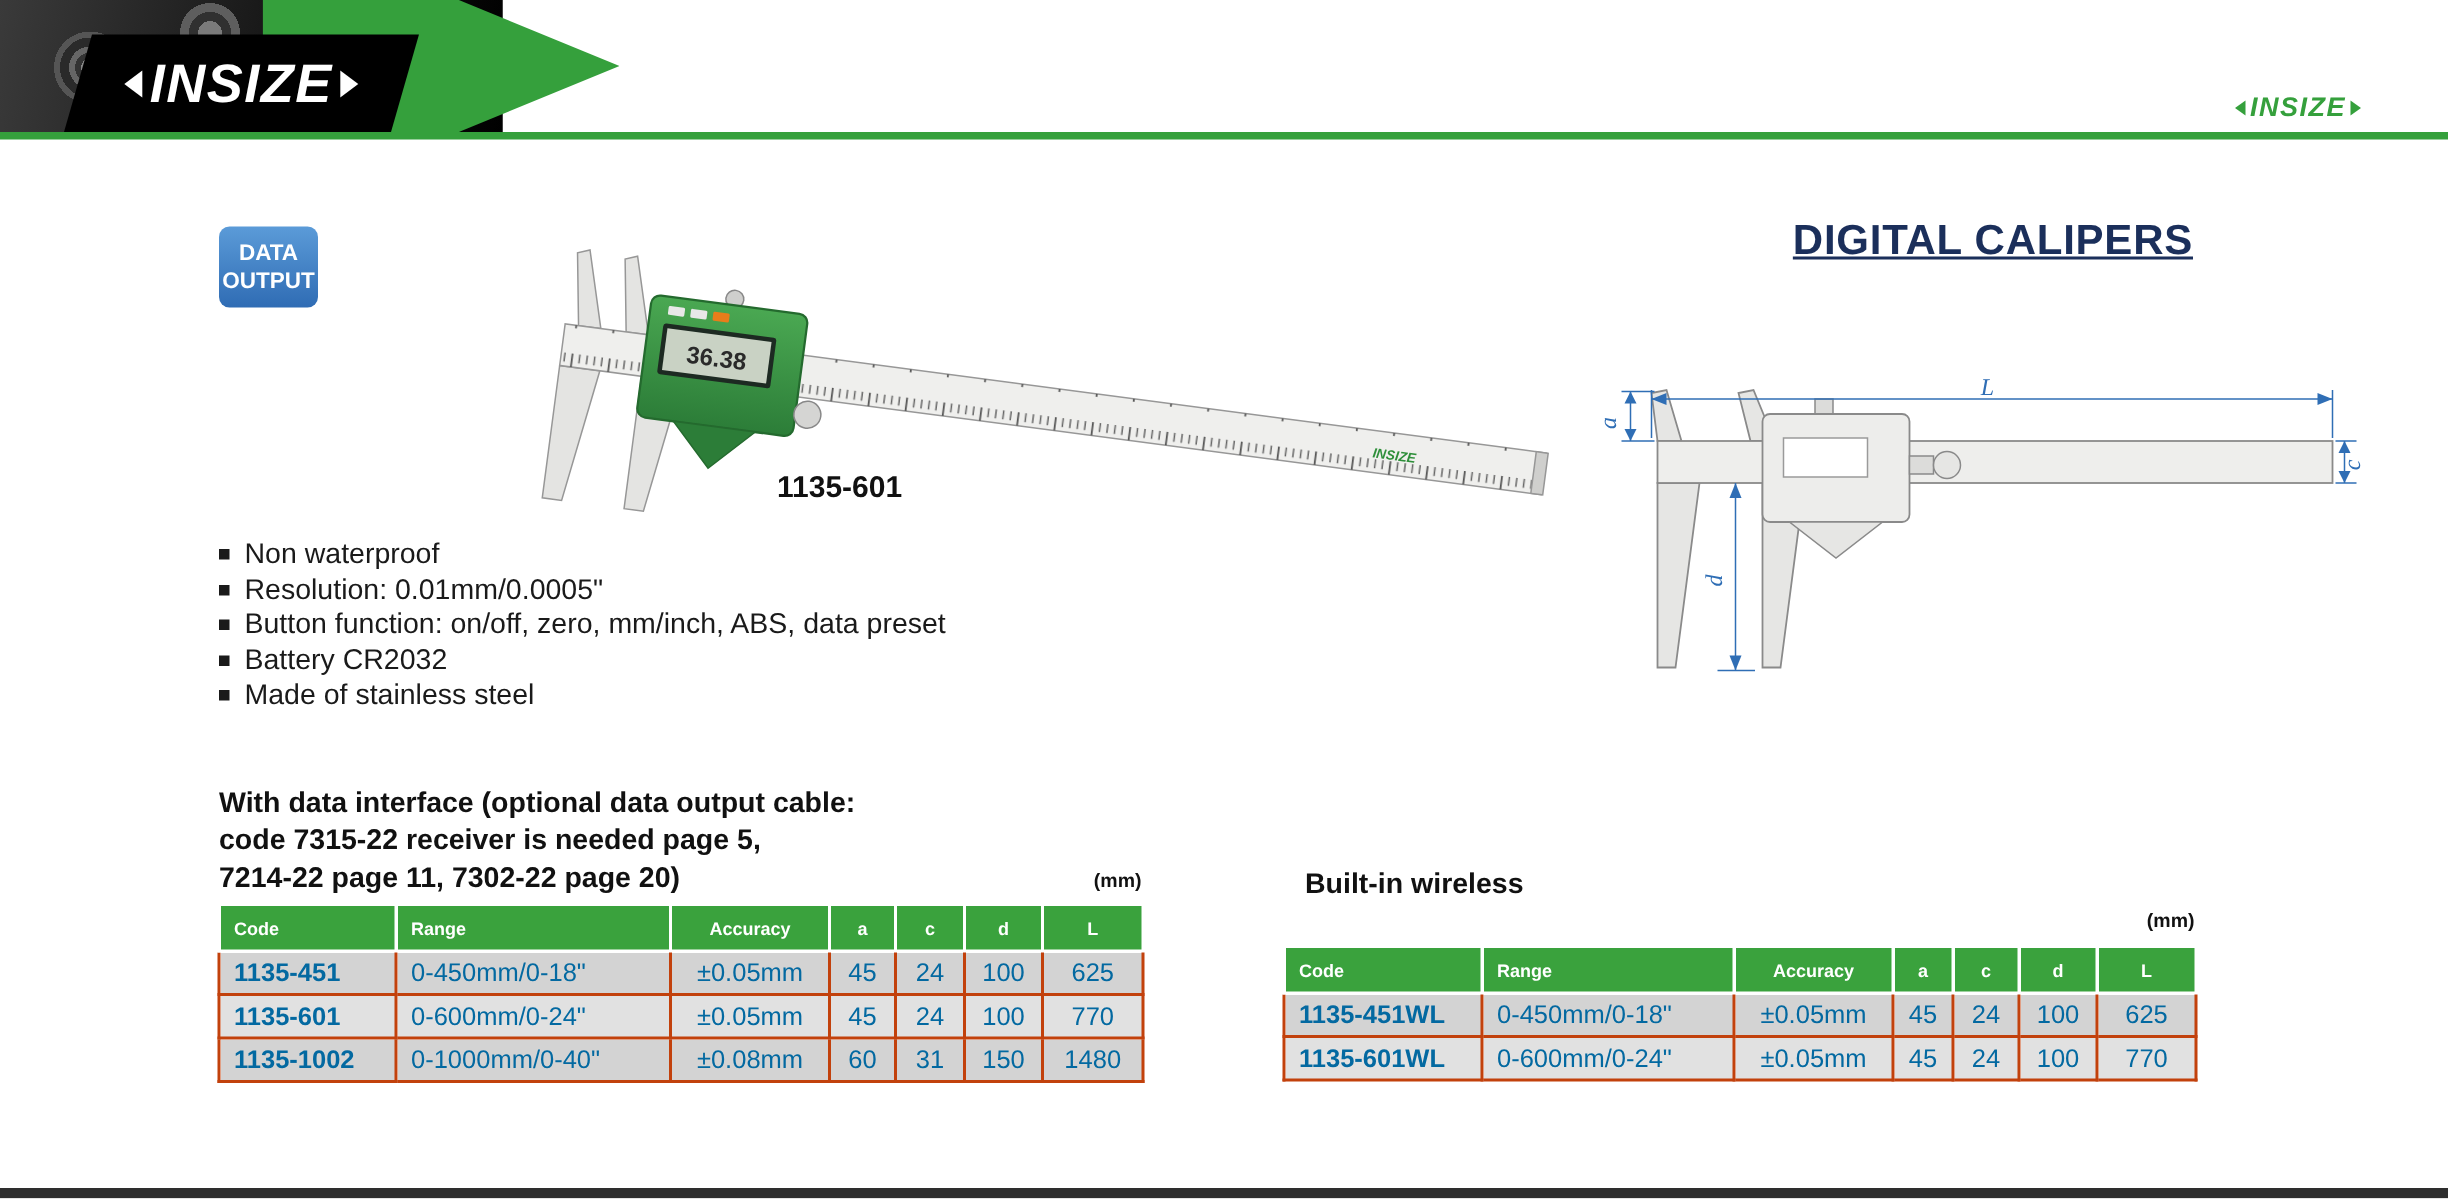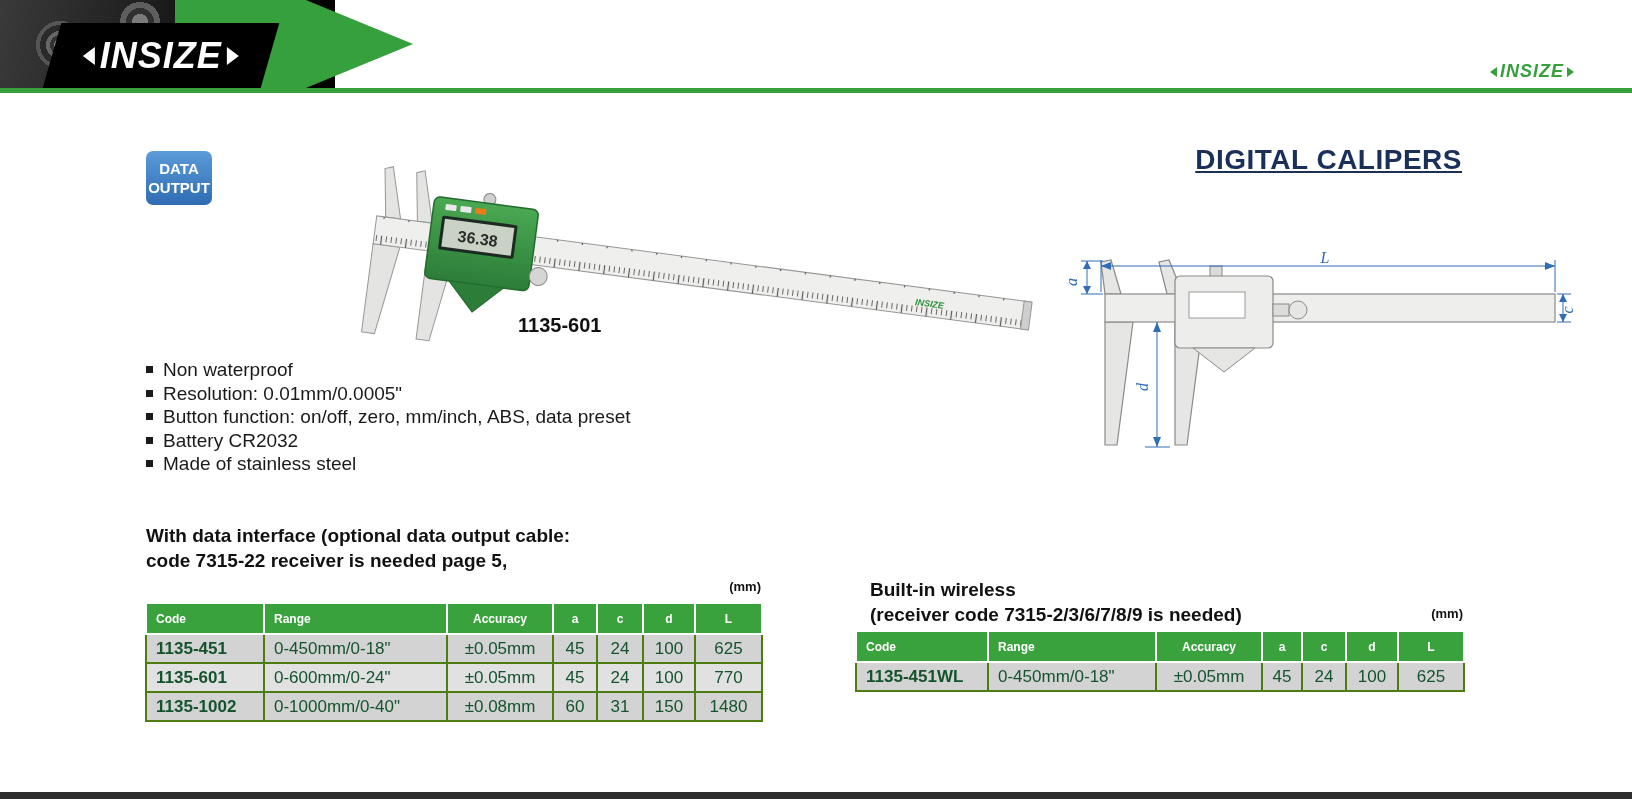--- a/index.html
+++ b/index.html
@@ -62,21 +62,21 @@
   .unit.right { left:855px; top:606px; width:608px; }
 
   table { border-collapse:collapse; table-layout:fixed; position:absolute; }
   .tbl-left { left:145px; top:602px; width:616px; }
   .tbl-right { left:855px; top:630px; width:608px; }
   th {
     background:#3aa23d; color:#fff; font-size:12px; font-weight:bold; height:31px;
     border:2px solid #fff; overflow:hidden; white-space:nowrap;
   }
   td {
-    font-size:17px; color:#14532d; height:29px; border:2px solid #4d7c0f;
+    font-size:17px; color:#0369a1; height:29px; border:2px solid #c2410c;
     overflow:hidden; white-space:nowrap;
   }
   tr.row-a td { background:#d3d3d3; }
   tr.row-b td { background:#e1e1e1; }
   .al { text-align:left; padding-left:9px; }
   .ac { text-align:center; }
   .bold { font-weight:bold; }
 
   .footer-bar { position:absolute; left:0; bottom:0; width:1632px; height:7px; background:#2e2e2e; }
 
@@ -221,20 +221,21 @@
       <line x1="558" y1="42" x2="558" y2="70"></line>
     </g>
     <polygon points="558,42 554,50 562,50" fill="#2f6eb5"></polygon>
     <polygon points="558,70 554,62 562,62" fill="#2f6eb5"></polygon>
     <text class="dimlabel" x="568" y="58" text-anchor="middle" transform="rotate(-90 568 58)">c</text>
   </svg>
 
   <div class="tbl-heading left">
     <div>With data interface (optional data output cable:</div>
     <div>code 7315-22 receiver is needed page 5,</div>
+    <div>7214-22 page 11, 7302-22 page 20)</div>
   </div>
   <div class="unit left">(mm)</div>
 
   <table class="tbl-left">
     <colgroup>
       <col style="width:118px">
         <col style="width:183px">
         <col style="width:106px">
       <col style="width:44px">
         <col style="width:46px">
@@ -276,21 +277,20 @@
       <td class="ac">60</td>
       <td class="ac">31</td>
       <td class="ac">150</td>
       <td class="ac">1480</td>
     </tr>
   </tbody>
     </table>
 
   <div class="tbl-heading right">
     <div>Built-in wireless</div>
-    <div>(receiver code 7315-2/3/6/7/8/9 is needed)</div>
   </div>
   <div class="unit right">(mm)</div>
 
   <table class="tbl-right">
     <colgroup>
       <col style="width:132px">
         <col style="width:168px">
         <col style="width:106px">
       <col style="width:40px">
         <col style="width:44px">
@@ -309,17 +309,26 @@
     </tr>
     <tr class="row-a">
       <td class="al bold">1135-451WL</td>
       <td class="al">0-450mm/0-18"</td>
       <td class="ac">±0.05mm</td>
       <td class="ac">45</td>
       <td class="ac">24</td>
       <td class="ac">100</td>
       <td class="ac">625</td>
     </tr>
+    <tr class="row-b">
+      <td class="al bold">1135-601WL</td>
+      <td class="al">0-600mm/0-24"</td>
+      <td class="ac">±0.05mm</td>
+      <td class="ac">45</td>
+      <td class="ac">24</td>
+      <td class="ac">100</td>
+      <td class="ac">770</td>
+    </tr>
   </tbody>
     </table>
 
   <div class="footer-bar"></div>
 </div>
 
 </body></html>

